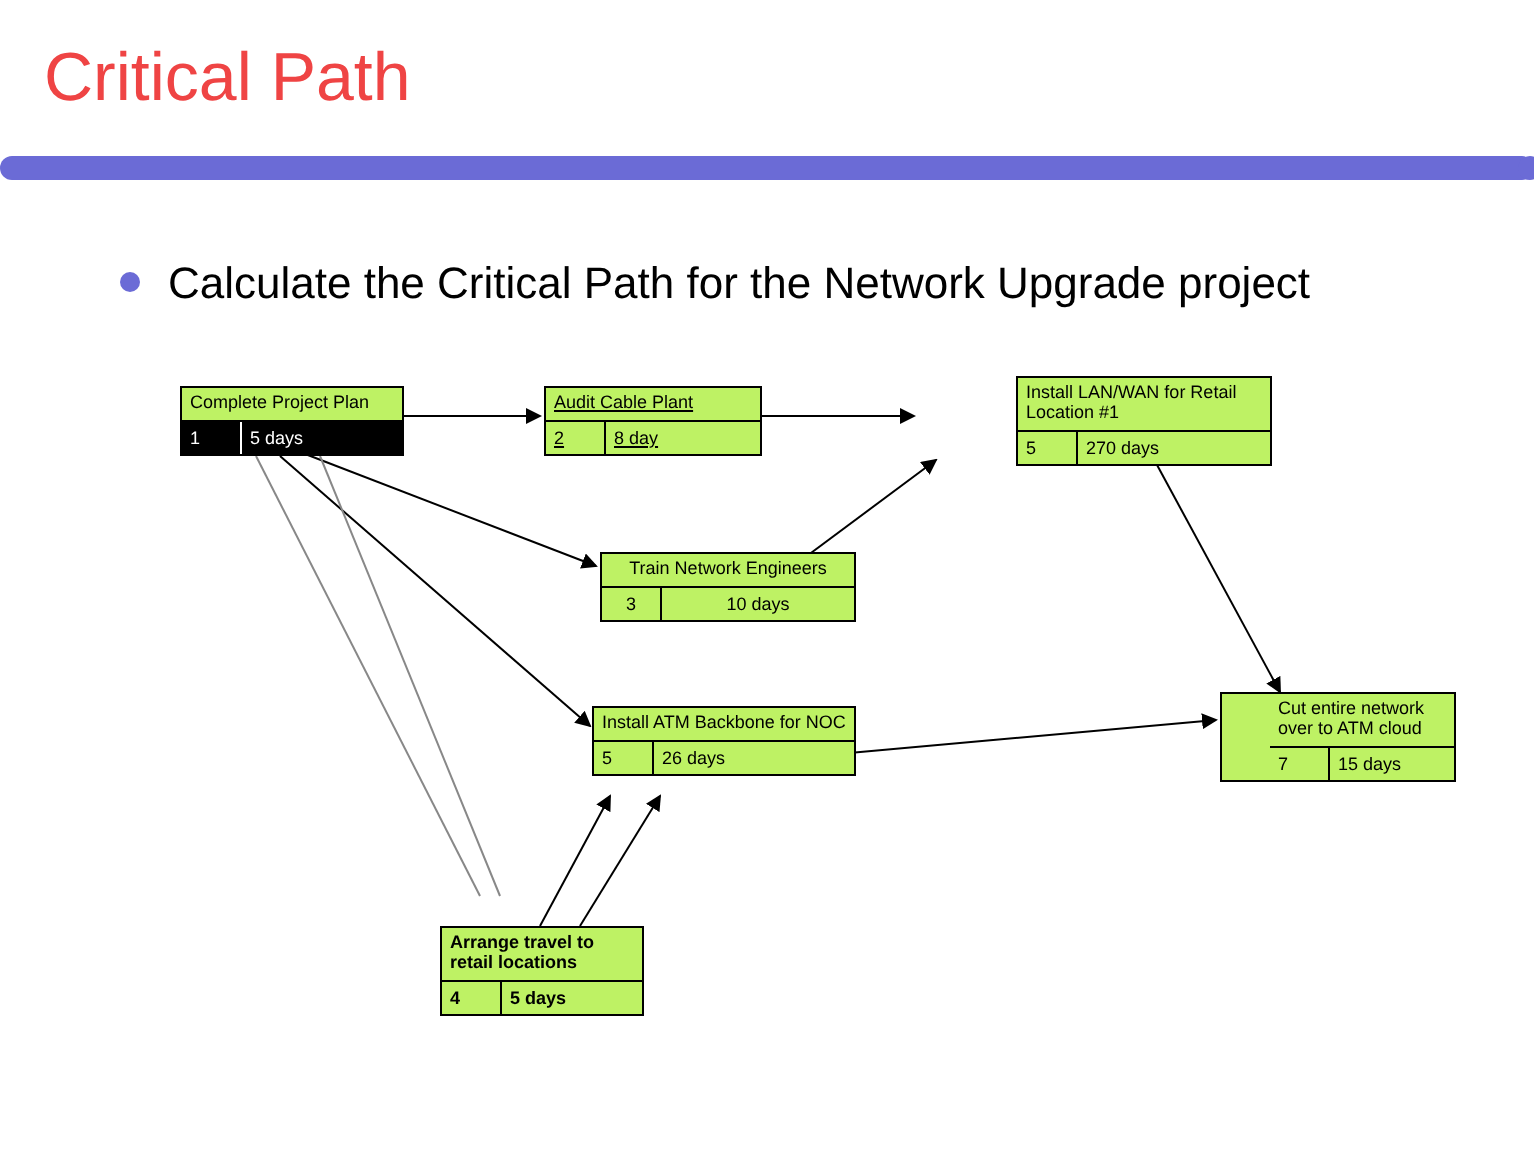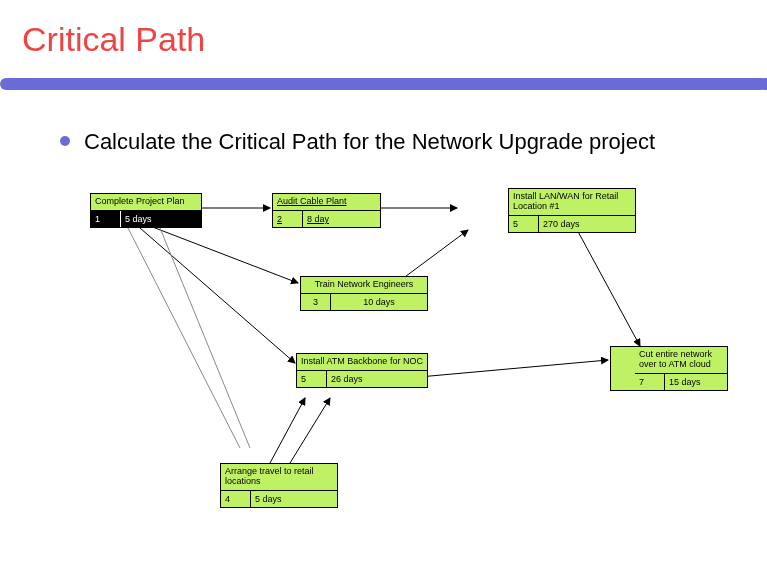--- a/index.html
+++ b/index.html
@@ -188,21 +188,21 @@
   </div>
 
   <div class="node" style="left:610px; top:158px; width:118px;padding-left:24px;">
     <div class="node-title">Cut entire network over to ATM cloud</div>
     <div class="node-row">
       <div class="node-id">7</div>
       <div class="node-dur">15 days</div>
     </div>
   </div>
 
-  <div class="node" style="left:220px; top:275px; width:118px;">
+  <div class="node" style="left:220px; top:275px; width:102px;font-weight:bold;">
     <div class="node-title">Arrange travel to retail locations</div>
     <div class="node-row">
       <div class="node-id">4</div>
       <div class="node-dur">5 days</div>
     </div>
   </div>
 
 </div>
 
 </body></html>

